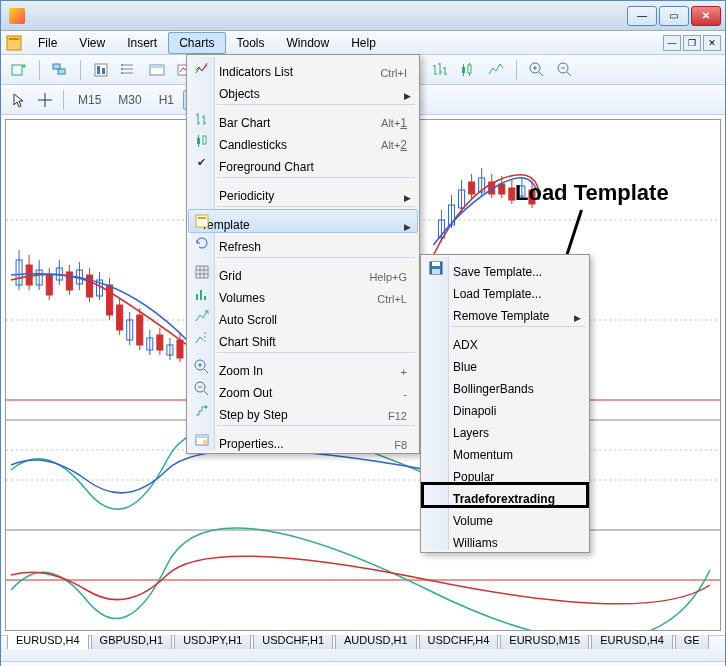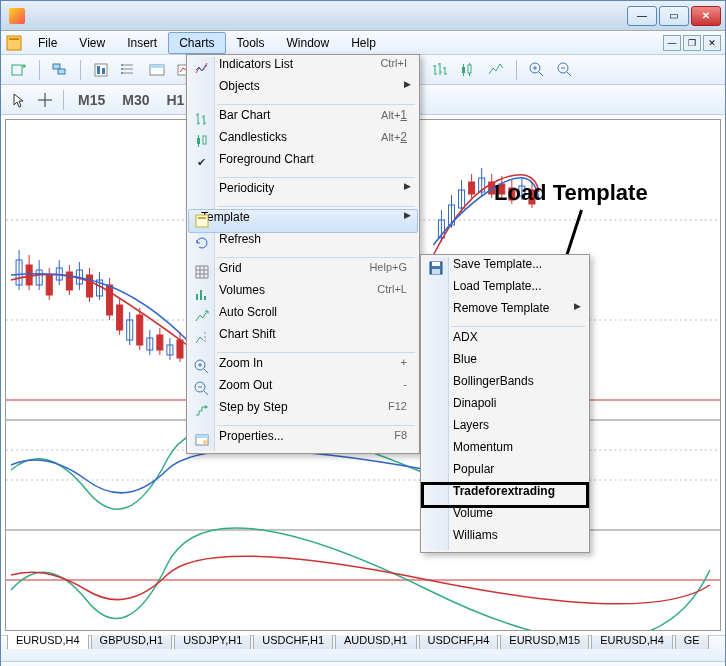--- a/index.html
+++ b/index.html
@@ -20,49 +20,49 @@
 .menu-icon { width: 18px; height: 18px; margin-right: 4px; display: inline-flex; align-items: center; justify-content: center; }
 .menu-item { padding: 3px 10px; cursor: pointer; border: 1px solid transparent; border-radius: 2px; }
 .menu-item.active { background: #cde6ff; border: 1px solid #7da2ce; }
 
 .toolbar { height: 30px; background: linear-gradient(to bottom, #f8fbfe, #e6effa); border-bottom: 1px solid #c0d0e0; display: flex; align-items: center; padding: 0 6px; gap: 4px; }
 .tb-sep { width: 1px; height: 20px; background: #b0c0d0; margin: 0 4px; }
 .tb-btn { width: 24px; height: 22px; border: 1px solid transparent; display: flex; align-items: center; justify-content: center; border-radius: 2px; cursor: pointer; }
 .tb-text { padding: 2px 6px; display: flex; align-items: center; gap: 4px; cursor: pointer; }
 
 .toolbar2 { height: 30px; background: linear-gradient(to bottom, #f8fbfe, #e6effa); border-bottom: 1px solid #c0d0e0; display: flex; align-items: center; padding: 0 6px; gap: 2px; }
-.tf-btn { padding: 2px 7px; border: 1px solid transparent; cursor: pointer; font-size: 14px; color: #555; font-weight: bold; }
+.tf-btn { padding: 2px 7px; border: 1px solid transparent; cursor: pointer; font-size: 12px; color: #555; }
 .tf-btn.active { border: 1px solid #7da2ce; background: #cde6ff; color: #000; border-radius: 2px; }
 
 .chart-area { position: relative; height: 520px; background: #fff; }
 .chart-inner { position: absolute; inset: 4px; border: 1px solid #999; background: #fff; }
 
 .chart-tabs { height: 26px; background: linear-gradient(to bottom, #f8fbfe, #e6effa); border-top: 1px solid #c0d0e0; display: flex; align-items: flex-end; padding: 12px 6px; gap: 0; }
 .chart-tab { padding: 3px 8px; border: 1px solid #aaa; border-bottom: none; background: linear-gradient(to bottom, #f0f4fa, #dce6f2); font-size: 11px; margin-right: 2px; cursor: pointer; border-radius: 3px 3px 0 0; }
 .chart-tab.active { background: #fff; font-weight: normal; }
 
 .statusbar { height: 24px; background: linear-gradient(to bottom, #f8fbfe, #e6effa); border-top: 1px solid #c0d0e0; display: flex; align-items: center; justify-content: flex-end; padding: 0 10px; gap: 8px; font-size: 11px; }
 
 
 .dropdown { position: absolute; background: #f4f4f4; border: 1px solid #979797; box-shadow: 3px 3px 6px rgba(0,0,0,0.25); padding: 2px; z-index: 100; }
 .dd-icon-col { width: 26px; background: linear-gradient(to right, #f0f4fa, #e4ecf7); position: absolute; left: 2px; top: 2px; bottom: 2px; border-right: 1px solid #c9d8ea; }
-.dd-row { position: relative; display: flex; align-items: flex-start; height: 22px; padding-left: 30px; padding-right: 24px; cursor: pointer; white-space: nowrap; }
+.dd-row { position: relative; display: flex; align-items: flex-end; height: 22px; padding-left: 30px; padding-right: 24px; cursor: pointer; white-space: nowrap; }
 .dd-row:hover, .dd-row.highlight { background: linear-gradient(to bottom, #e6f0fb, #cde2f8); border: 1px solid #a6c4e8; border-radius: 2px; margin: -1px; padding-left: 12px; padding-right: 23px; height: 24px; }
 .dd-sep { height: 1px; background: #c9d8ea; margin: 3px 2px 3px 28px; }
 .dd-shortcut { position: absolute; right: 10px; color: #666; font-size: 11px; }
 .dd-arrow { position: absolute; right: 6px; color: #333; font-size: 9px; }
 .dd-check { position: absolute; left: 8px; top: 4px; font-size: 11px; color: #333; }
 .dd-icon { position: absolute; left: 4px; top: 2px; width: 18px; height: 18px; display: flex; align-items: center; justify-content: center; }
 
 .dropdown.charts { left: 186px; top: 54px; width: 234px; }
 .dropdown.template { left: 420px; top: 254px; width: 170px; }
 
 .highlighted-item { outline: 3px solid #000; outline-offset: -1px; font-weight: bold; }
 
-.annotation { position: absolute; left: 494px; top: 180px; font-family: Arial, sans-serif; font-size: 22px; font-weight: bold; color: #000; z-index: 50; }
+.annotation { position: absolute; left: 515px; top: 180px; font-family: Arial, sans-serif; font-size: 22px; font-weight: bold; color: #000; z-index: 50; }
 .annotation-line { position: absolute; left: 580px; top: 210px; width: 3px; height: 280px; background: #000; transform: rotate(18deg); transform-origin: top; z-index: 49; }
 .annotation-line::after { content: ""; position: absolute; bottom: -2px; left: -5px; border: 6px solid transparent; border-top-color: #000; }
 
 
 .ico { width: 16px; height: 16px; }
 
 .mdi-win-controls { display: flex; gap: 2px; margin-left: auto; }
 .mdi-btn { width: 18px; height: 16px; border: 1px solid #8aa; background: #e8f0fc; font-size: 9px; display: flex; align-items: center; justify-content: center; cursor: pointer; }
 </style>
 </head>

